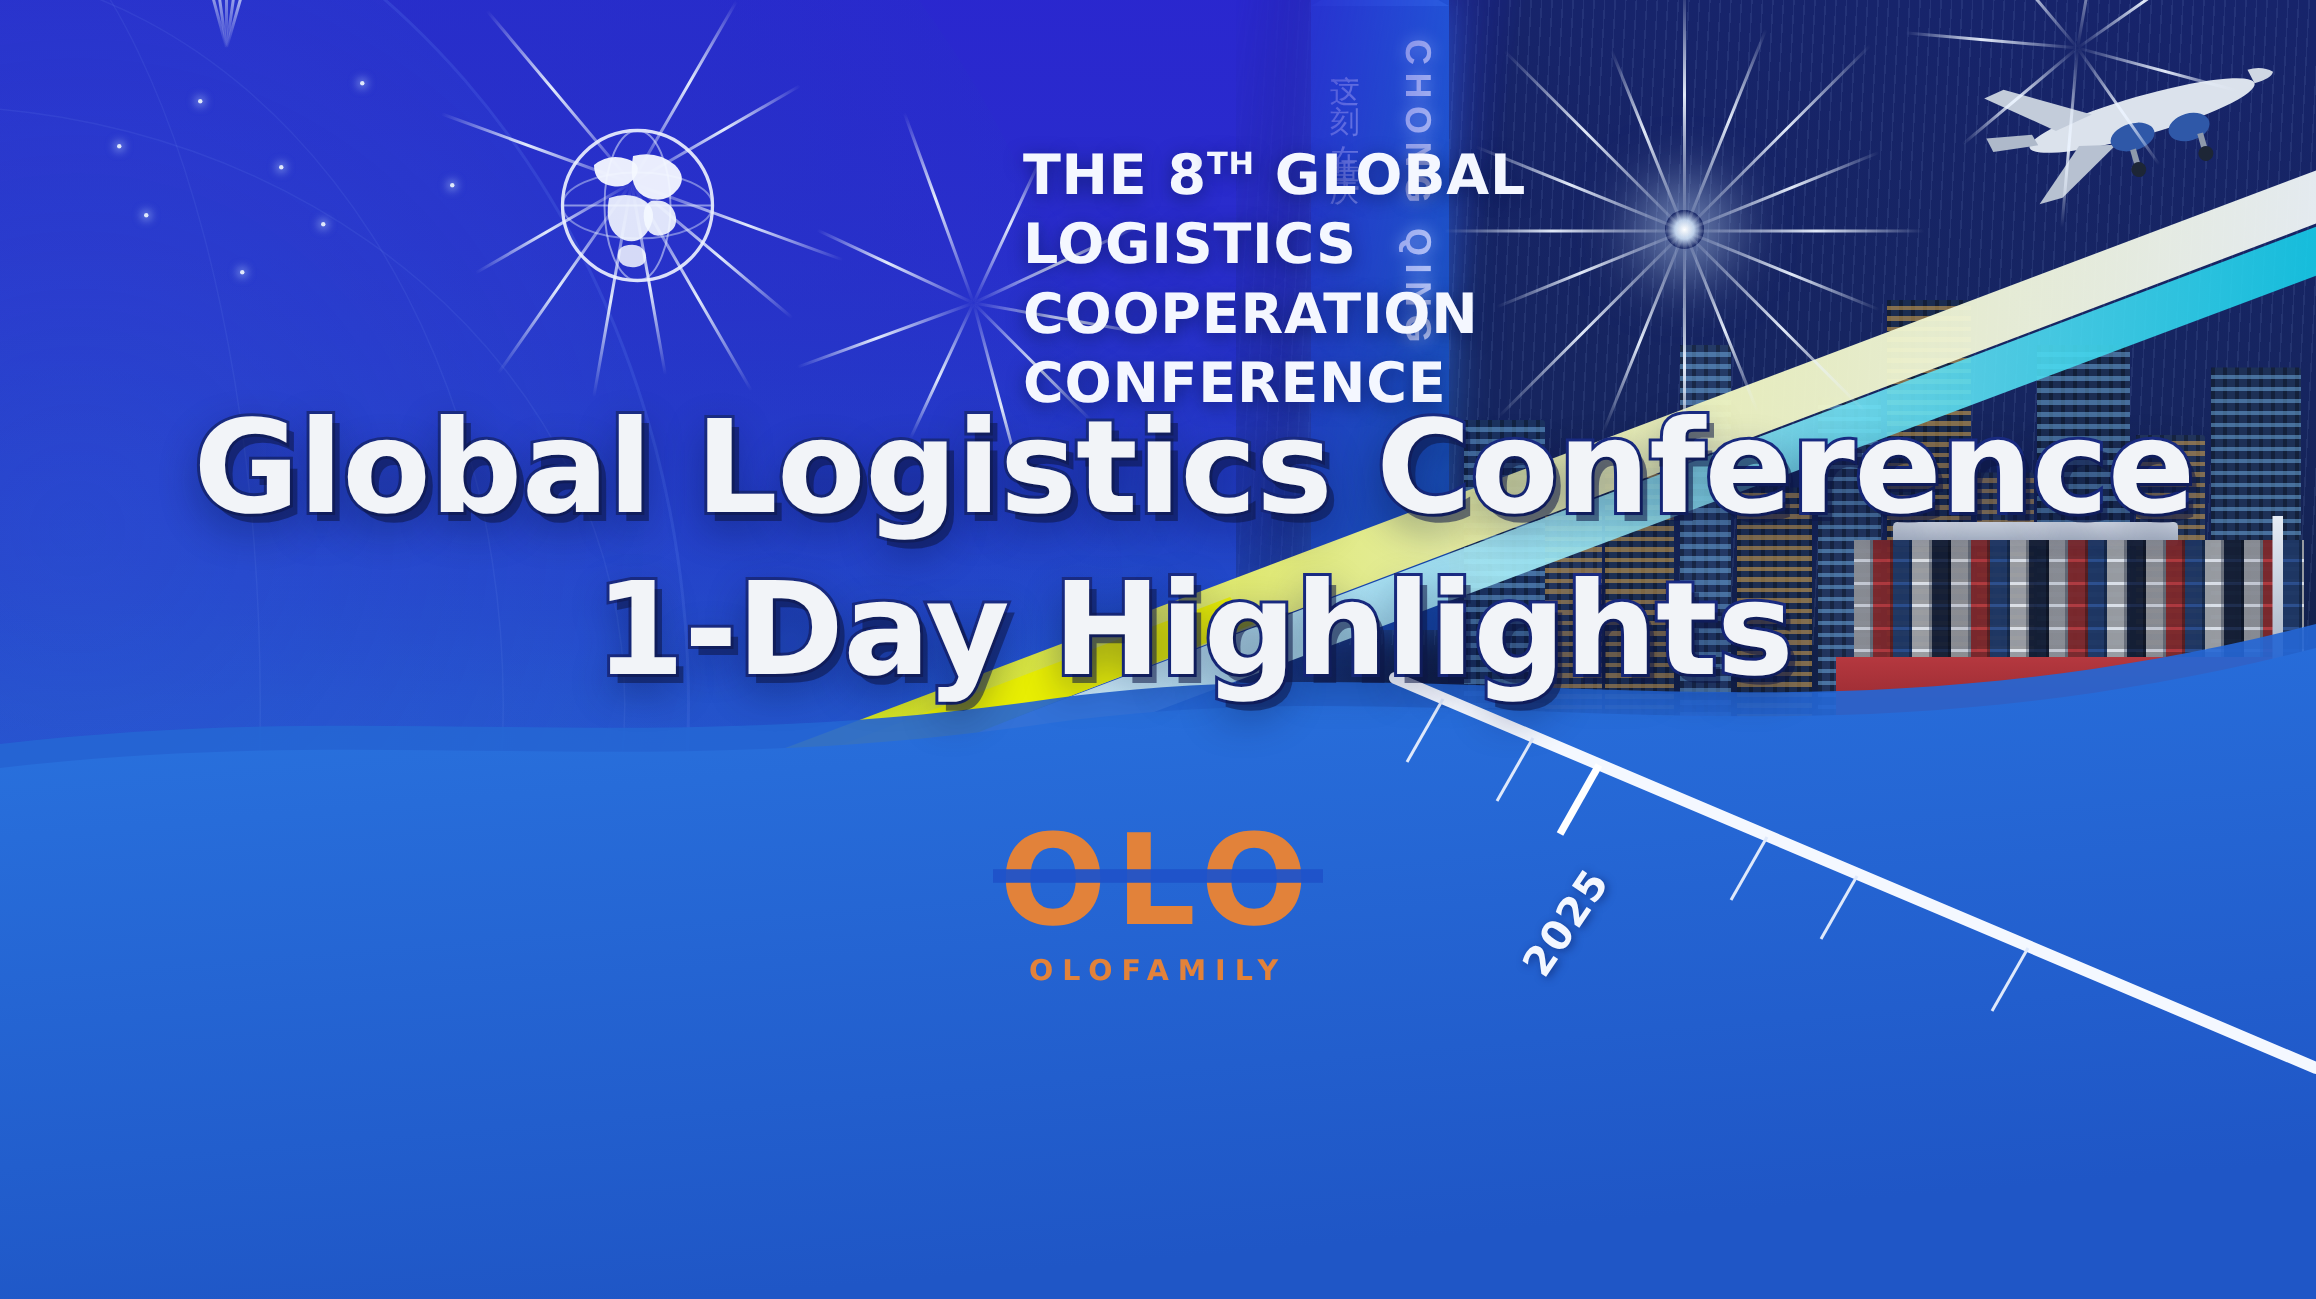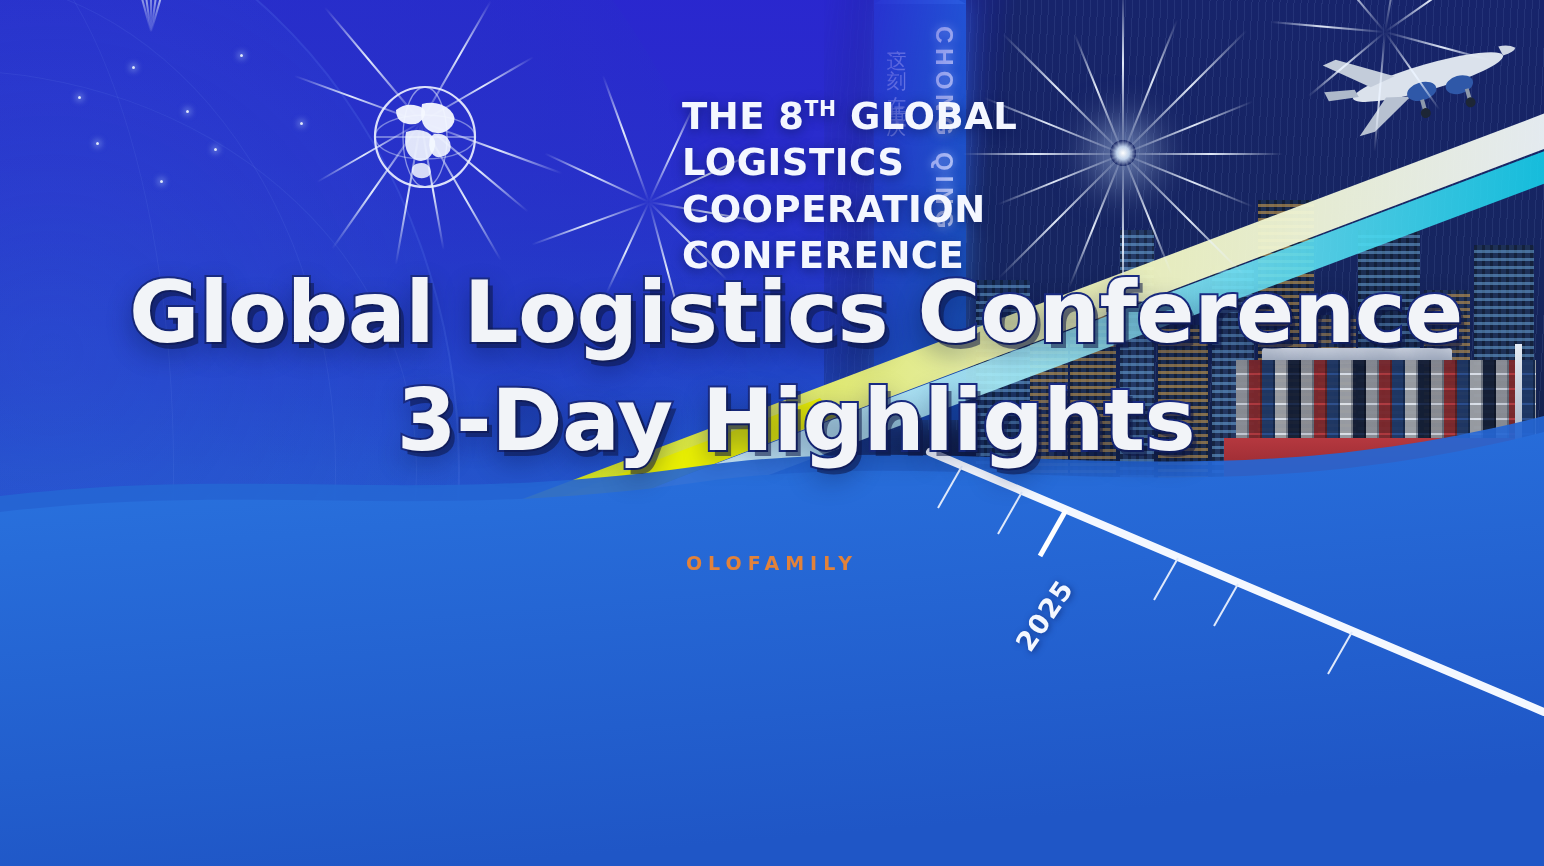--- a/index.html
+++ b/index.html
@@ -509,21 +509,22 @@
 
   <div class="conf-head">
     <div>
       <span>THE 8</span><sup>TH</sup><span> GLOBAL LOGISTICS</span>
     </div>
     <div>COOPERATION CONFERENCE</div>
   </div>
 
   <div class="maintitle">
     <span class="ln">Global Logistics Conference</span>
-    <span class="ln">3-Day Highlights</span>
+    <span class="ln">1-Day Highlights</span>
   </div>
 
   <div class="olo">
+    <div class="olo-mark">OLO</div>
     <div class="olo-word">OLOFAMILY</div>
   </div>
 
 
 </div>
 
 </body></html>

